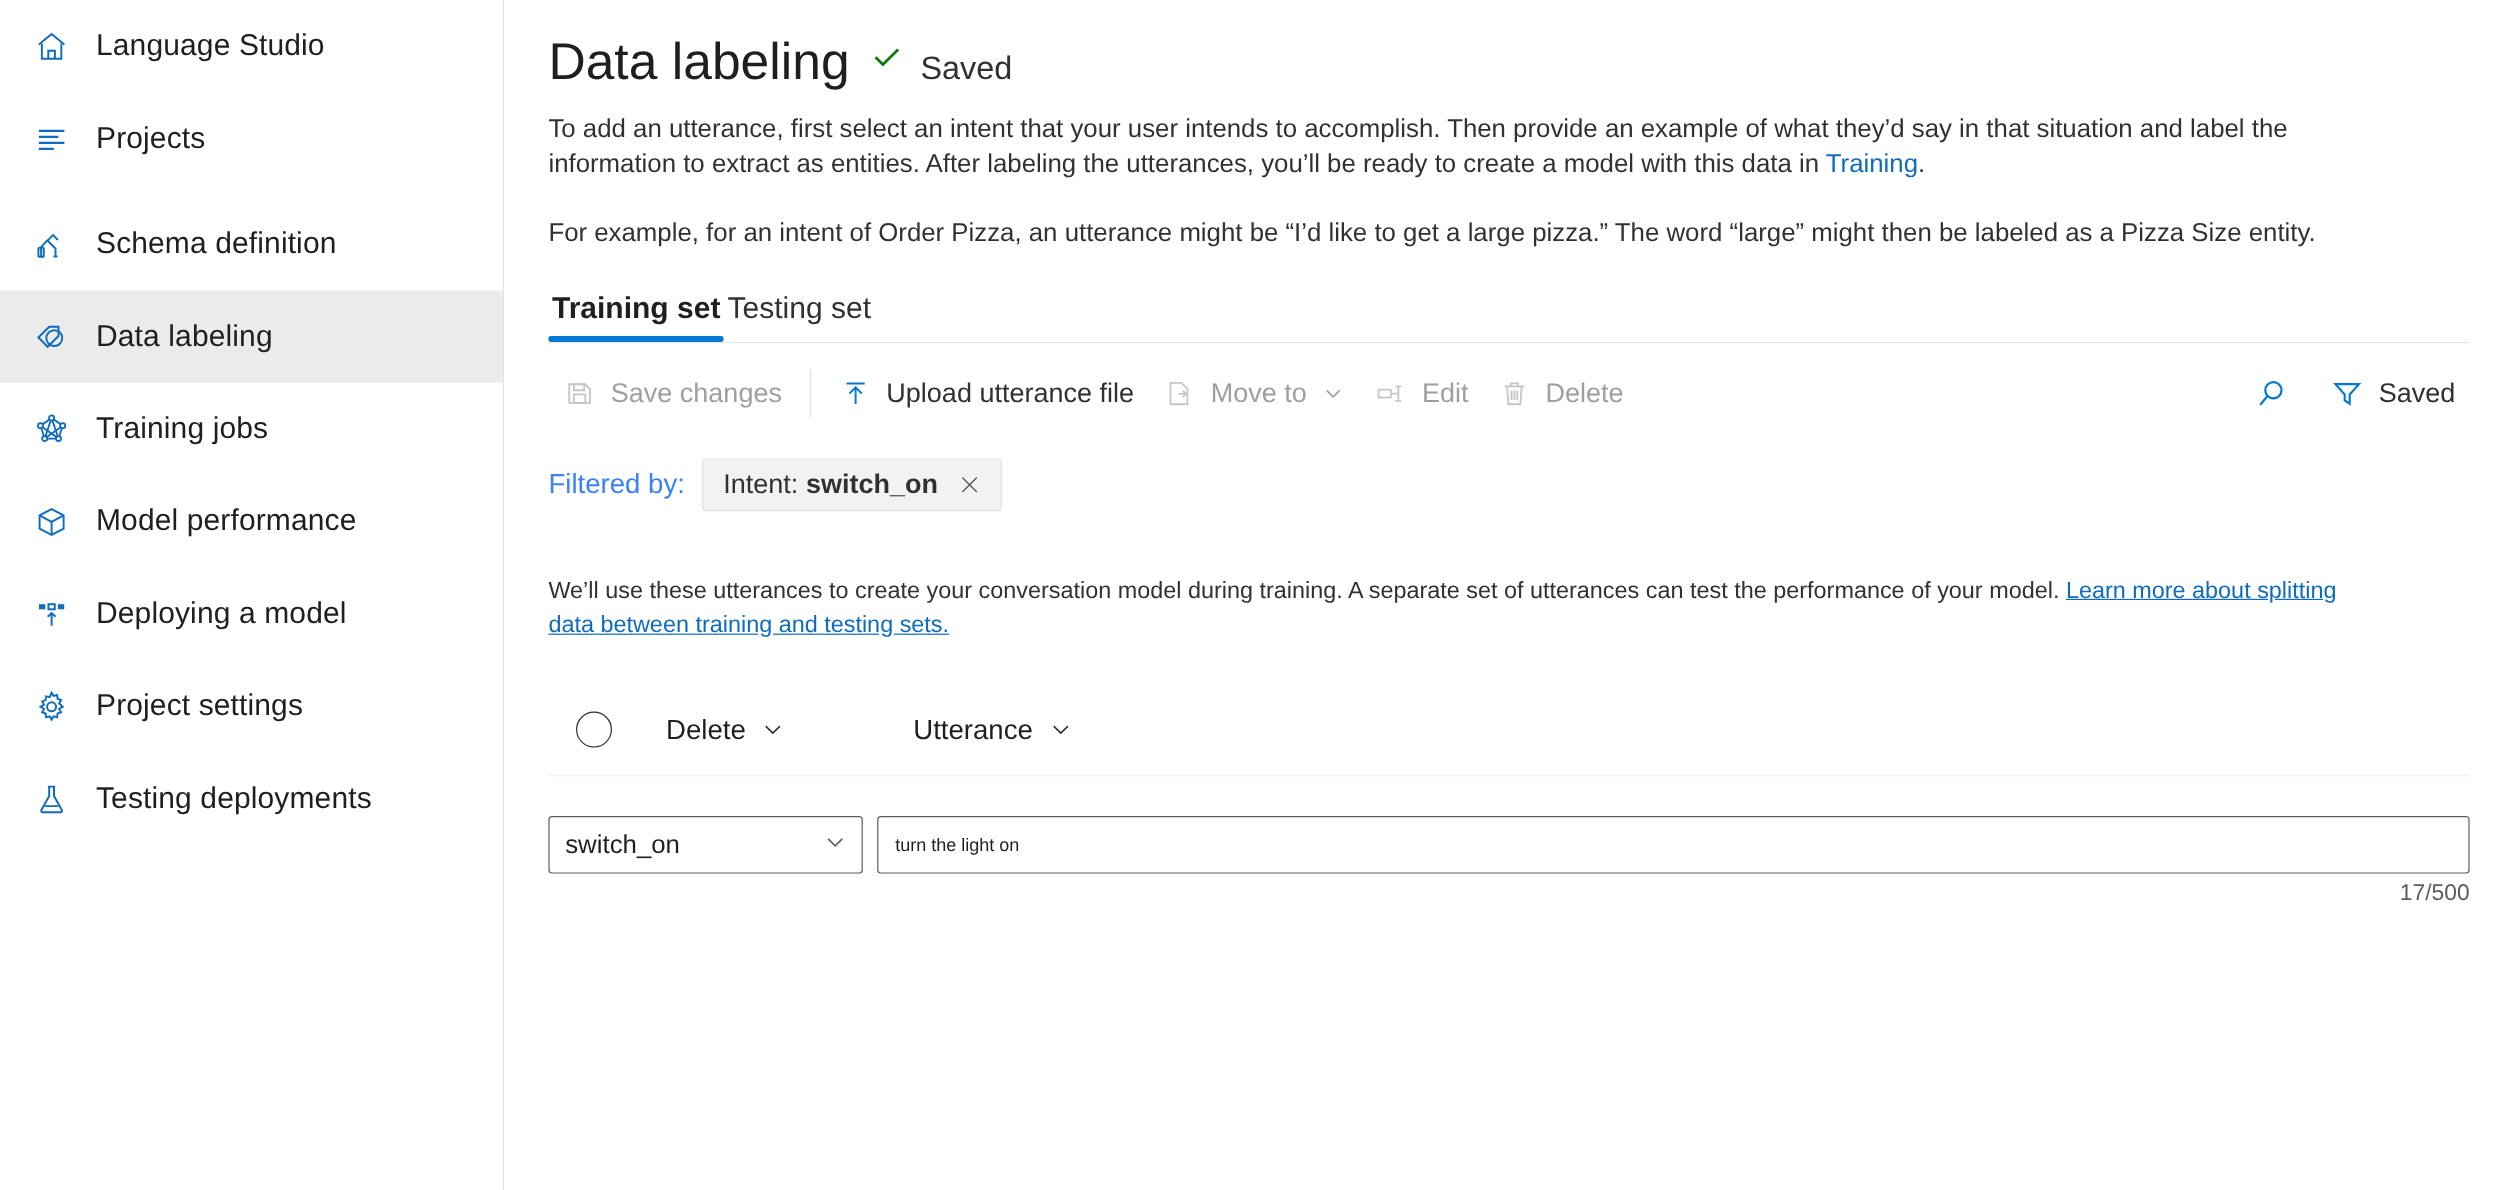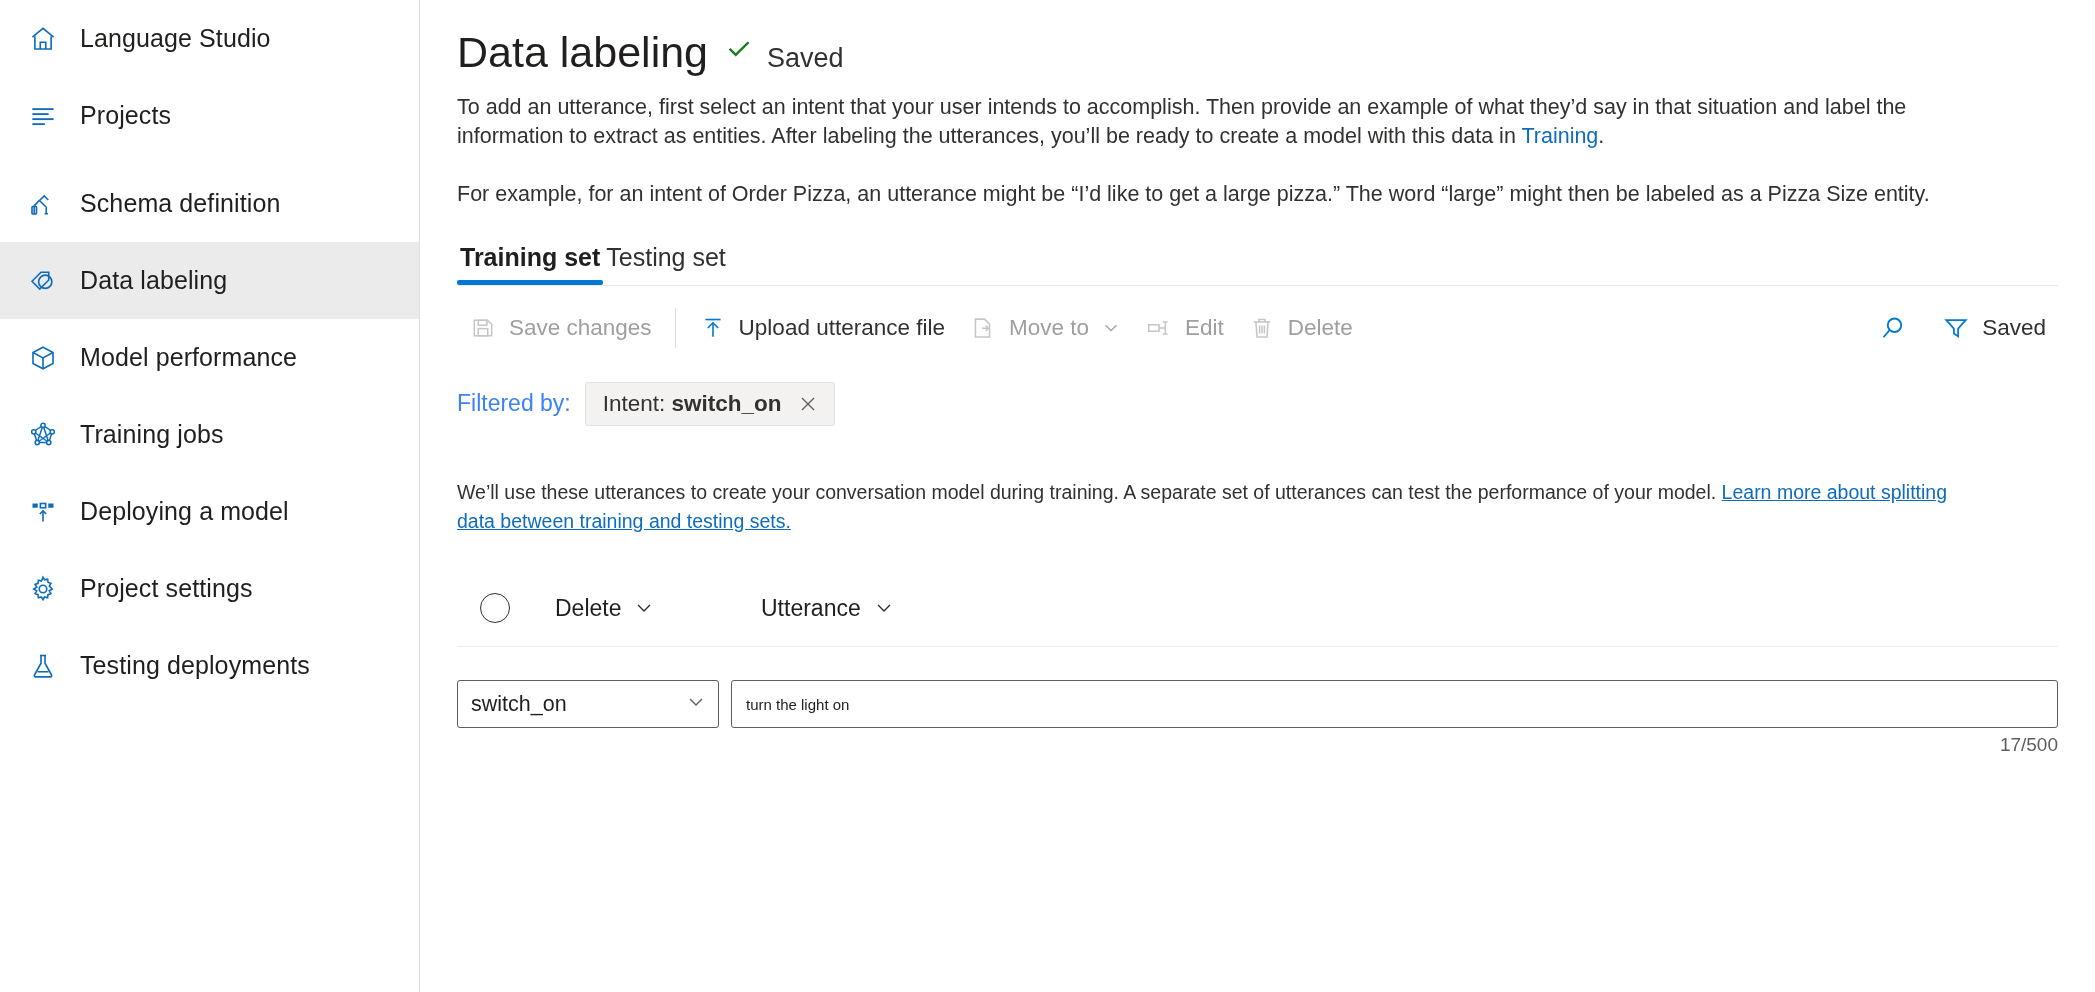--- a/index.html
+++ b/index.html
@@ -298,42 +298,42 @@
         <svg width="30" height="30" viewBox="0 0 24 24" fill="none" stroke="#0f6cbd" stroke-width="1.3">
           <path d="M3.2 12.2 10.4 5h6.2v6.2l-7.2 7.2z"></path>
           <circle cx="13.8" cy="12.6" r="5.3"></circle>
         </svg>
       </span>
       <span class="nav-label">Data labeling</span>
     </div>
 
     <div class="nav-item">
       <span class="nav-icon">
-        <svg width="30" height="30" viewBox="0 0 24 24" fill="none" stroke="#0f6cbd" stroke-width="1.3">
-          <path d="M12 3.4 20 7.6v8.8L12 20.6 4 16.4V7.6z"></path>
-          <path d="M4 7.6 12 11.9l8-4.3"></path>
-          <path d="M12 11.9v8.7"></path>
-        </svg>
-      </span>
-      <span class="nav-label">Model performance</span>
-    </div>
-
-    <div class="nav-item">
-      <span class="nav-icon">
         <svg width="30" height="30" viewBox="0 0 24 24" fill="none" stroke="#0f6cbd" stroke-width="1.2">
           <path d="M12 4.2 4.6 9.4 7.4 18h9.2l2.8-8.6z"></path>
           <path d="M12 4.2 7.4 18M12 4.2l4.6 13.8M4.6 9.4 16.6 18M19.4 9.4 7.4 18"></path>
           <circle cx="12" cy="4.2" r="1.7" fill="#fff"></circle>
           <circle cx="4.6" cy="9.4" r="1.7" fill="#fff"></circle>
           <circle cx="19.4" cy="9.4" r="1.7" fill="#fff"></circle>
           <circle cx="7.4" cy="18" r="1.7" fill="#fff"></circle>
           <circle cx="16.6" cy="18" r="1.7" fill="#fff"></circle>
         </svg>
       </span>
       <span class="nav-label">Training jobs</span>
+    </div>
+
+    <div class="nav-item">
+      <span class="nav-icon">
+        <svg width="30" height="30" viewBox="0 0 24 24" fill="none" stroke="#0f6cbd" stroke-width="1.3">
+          <path d="M12 3.4 20 7.6v8.8L12 20.6 4 16.4V7.6z"></path>
+          <path d="M4 7.6 12 11.9l8-4.3"></path>
+          <path d="M12 11.9v8.7"></path>
+        </svg>
+      </span>
+      <span class="nav-label">Model performance</span>
     </div>
 
     <div class="nav-item">
       <span class="nav-icon">
         <svg width="30" height="30" viewBox="0 0 24 24" fill="none" stroke="#0f6cbd" stroke-width="1.3">
           <rect x="3.6" y="5.2" width="4.2" height="3.4" fill="#0f6cbd" stroke="none"></rect>
           <rect x="9.9" y="5.2" width="4.2" height="3.4" fill="none"></rect>
           <rect x="16.2" y="5.2" width="4.2" height="3.4" fill="#0f6cbd" stroke="none"></rect>
           <path d="M12 19.6v-8.4"></path>
           <path d="M9.4 13.6 12 11.1l2.6 2.5"></path>

